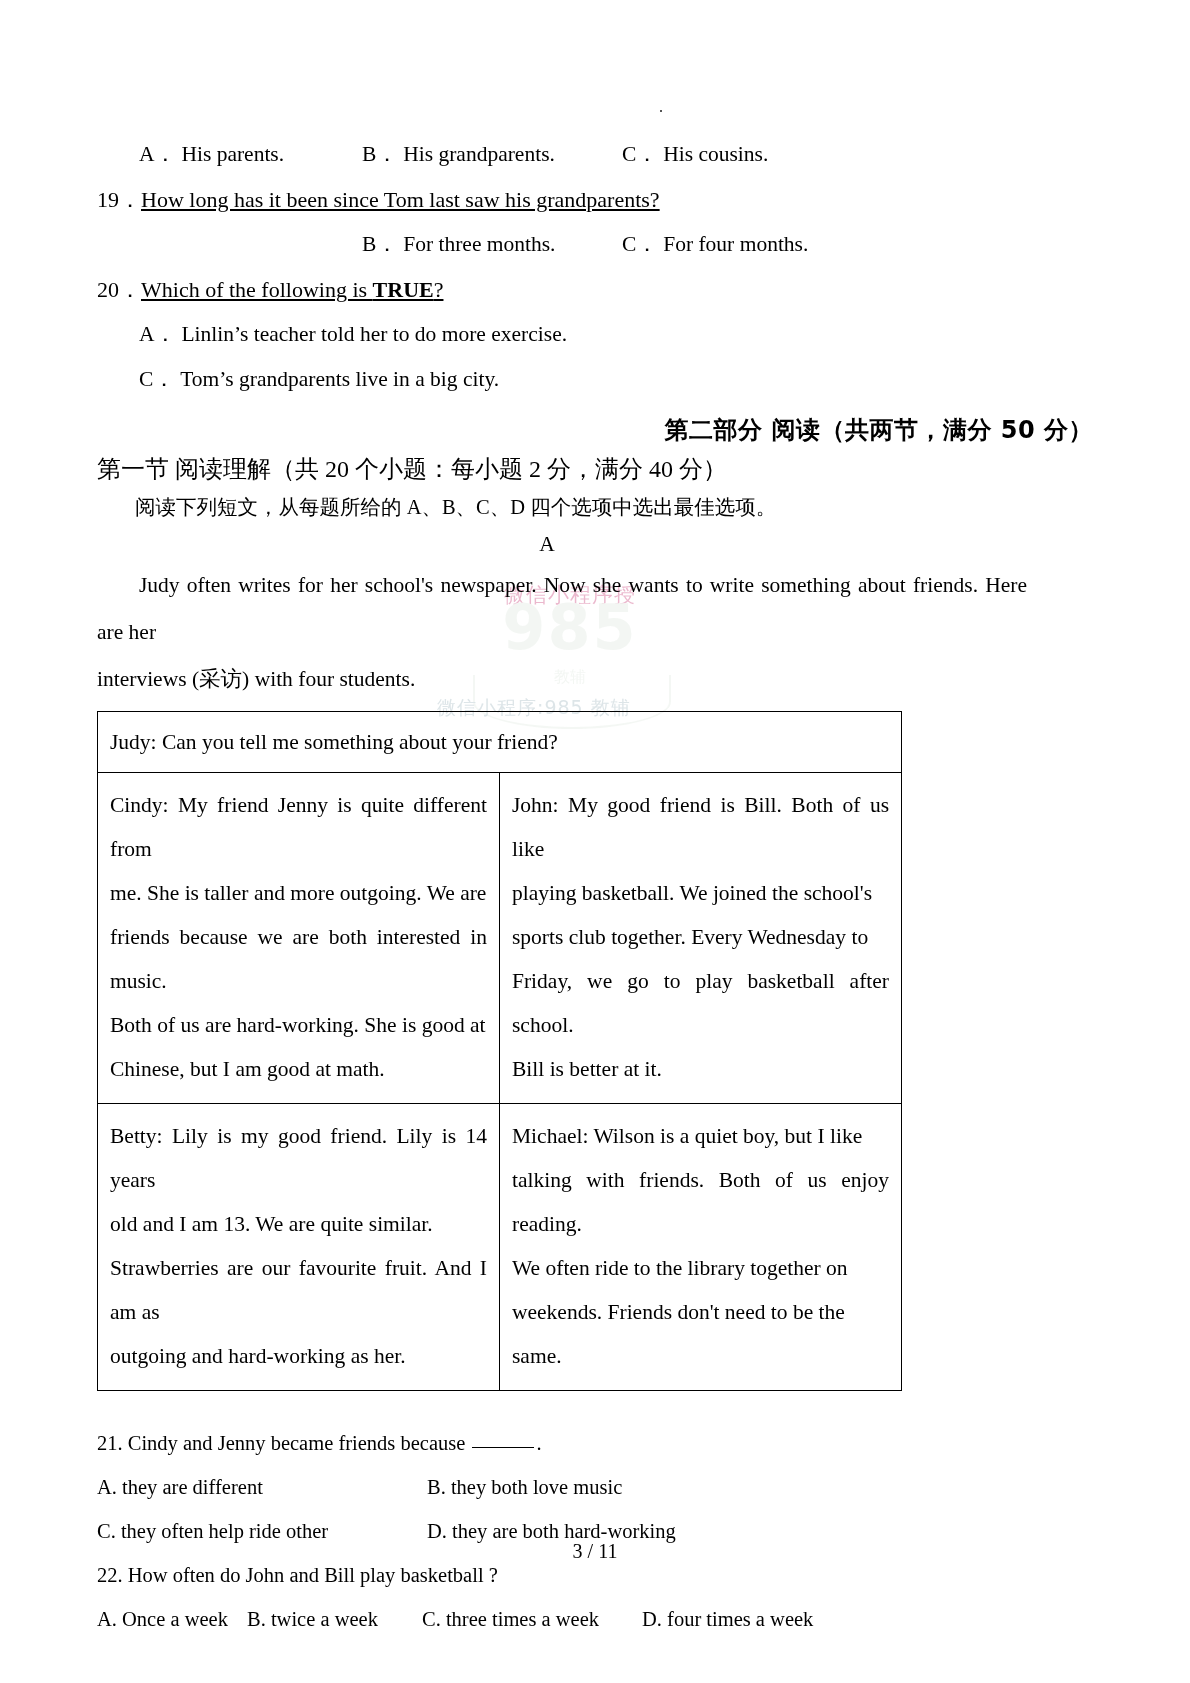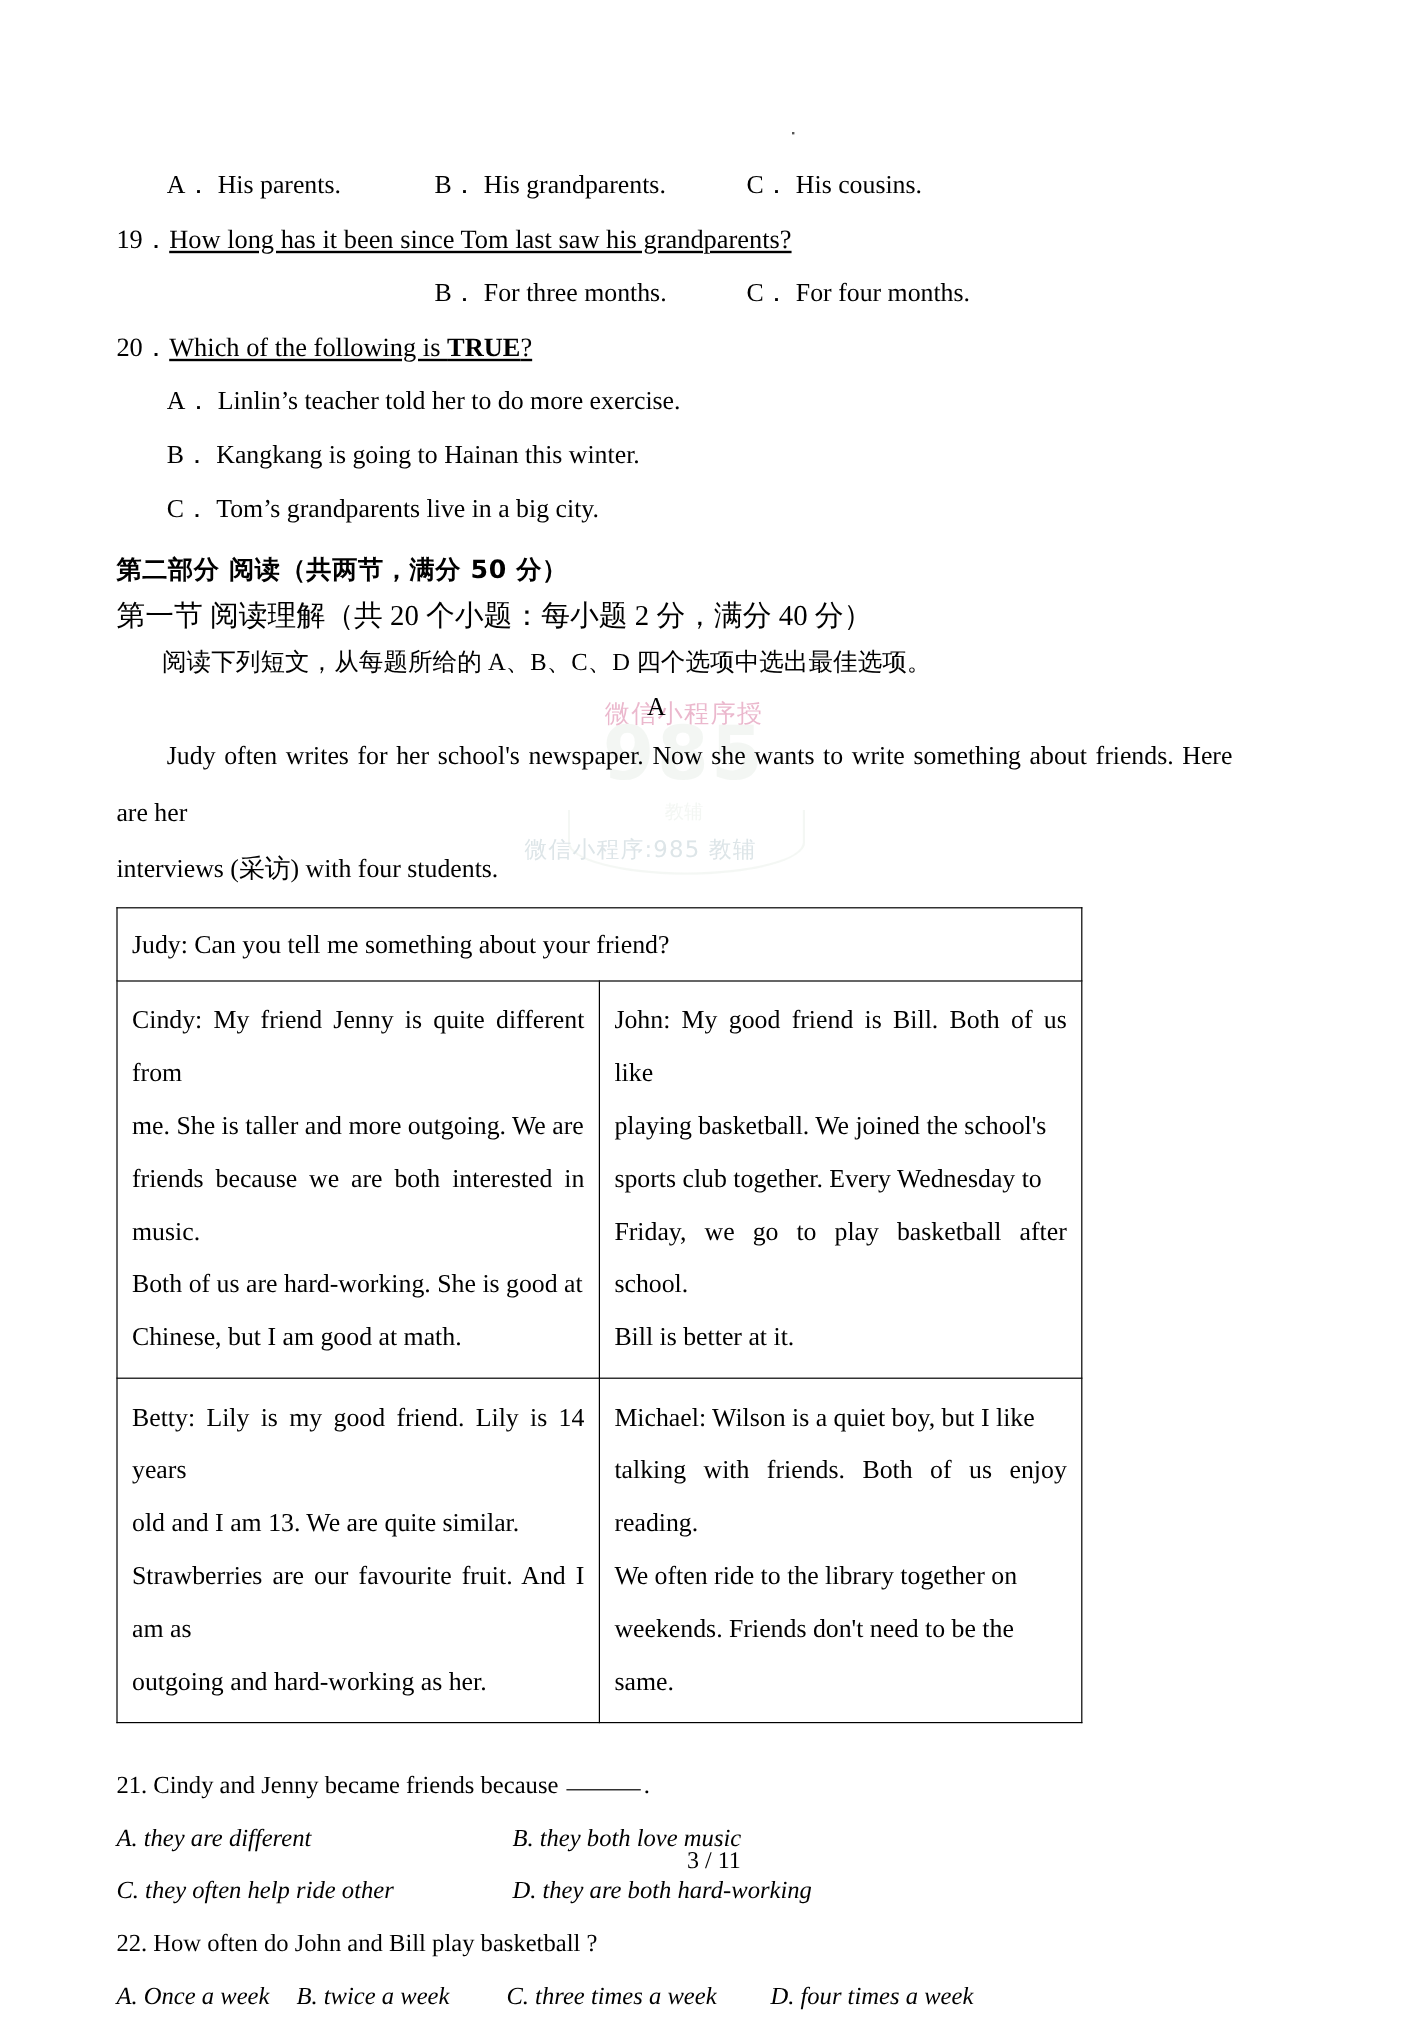--- a/index.html
+++ b/index.html
@@ -111,23 +111,24 @@
     line-height: 45px;
     height: 45px;
   }
   .opt-row > span { position: absolute; white-space: nowrap; }
 
   .num { display: inline-block; }
 
   .cn-head {
     font-family: "DejaVu Sans", sans-serif;
     font-weight: bold;
-    font-size: 21px;
+    font-size: 24px;
     line-height: 40px;
     letter-spacing: 0.5px;
+    text-align: right;
   }
   .cn-sub {
     font-family: "Liberation Serif", "DejaVu Serif", serif;
     font-size: 24px;
     line-height: 38px;
   }
   .cn-instr {
     font-family: "Liberation Serif", "DejaVu Serif", serif;
     font-size: 20.5px;
     line-height: 38px;
@@ -186,21 +187,21 @@
     font-size: 20.5px;
     line-height: 44px;
     white-space: nowrap;
   }
   .bq-row {
     position: relative;
     font-size: 20.5px;
     line-height: 44px;
     height: 44px;
   }
-  .bq-row > span { position: absolute; white-space: nowrap; font-style: italic; }
+  .bq-row > span { position: absolute; white-space: nowrap; }
   .blank {
     display: inline-block;
     width: 62px;
     border-bottom: 1.6px solid #000;
     margin: 0 2px;
     vertical-align: 2px;
   }
   .footer {
     position: absolute;
     left: 0;
@@ -253,23 +254,20 @@
     <div class="opt-row">
       <span style="left:265px"><span>B．</span>&nbsp;<span>For three months.</span></span>
       <span style="left:525px"><span>C．</span>&nbsp;<span>For four months.</span></span>
     </div>
 
     <div class="q-line">
       <span class="num">20．</span><span>Which of the following is </span><b>TRUE</b><span>?</span>
     </div>
     <div class="opt-row">
       <span style="left:42px"><span>A．</span>&nbsp;<span>Linlin’s teacher told her to do more exercise.</span></span>
-    </div>
-    <div class="opt-row">
-      <span style="left:42px"><span>B．</span>&nbsp;<span>Kangkang is going to Hainan this winter.</span></span>
     </div>
     <div class="opt-row">
       <span style="left:42px"><span>C．</span>&nbsp;<span>Tom’s grandparents live in a big city.</span></span>
     </div>
 
     <div class="spacer-8"></div>
 
     <div class="cn-head">第二部分 阅读（共两节，满分 50 分）</div>
     <div class="cn-sub">第一节 阅读理解（共 20 个小题：每小题 2 分，满分 40 分）</div>
     <div class="cn-instr">阅读下列短文，从每题所给的 A、B、C、D 四个选项中选出最佳选项。</div>

